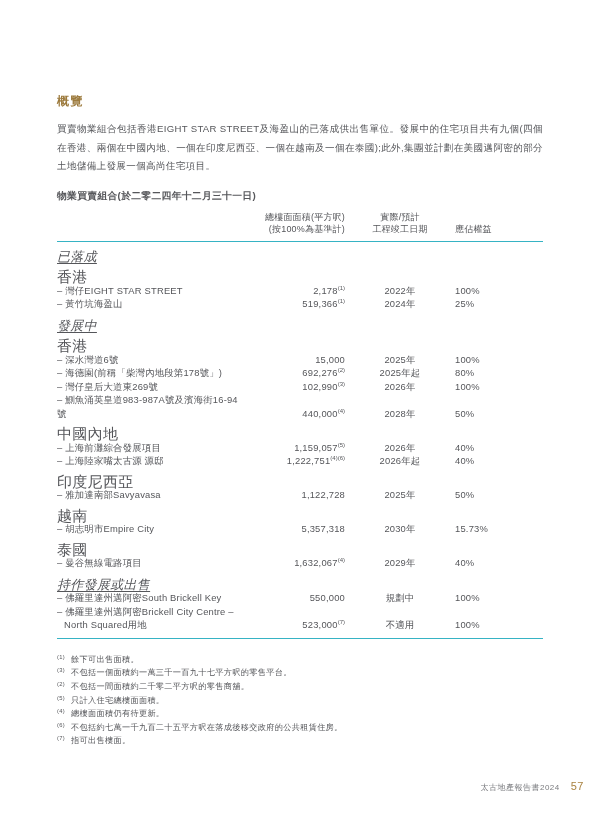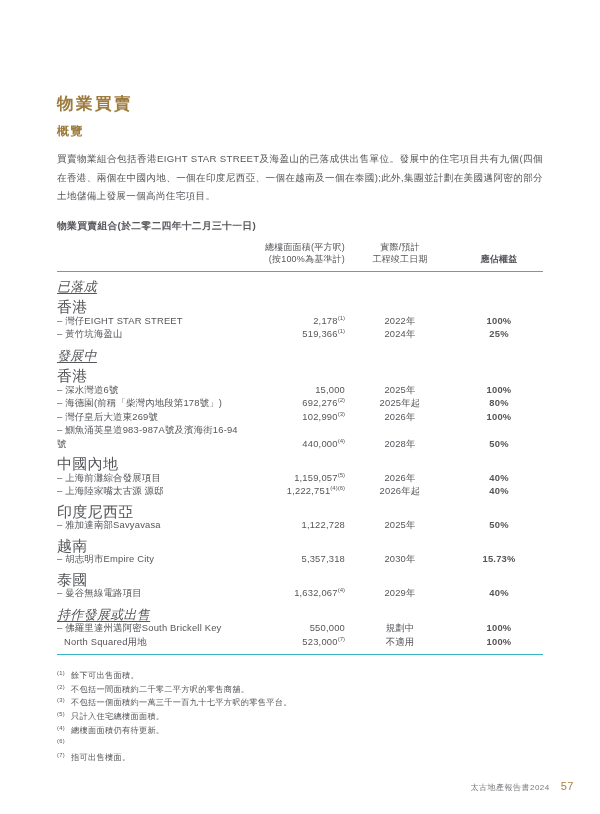--- a/index.html
+++ b/index.html
@@ -22,47 +22,46 @@
     font-size:9.6px;line-height:18.6px;margin:0 0 14px 0;text-align:justify;
     letter-spacing:.3px;
   }
   .table-title{font-size:9.8px;font-weight:bold;margin:0 0 8px 0;letter-spacing:.3px;}
 
   .hdr-row{display:flex;align-items:flex-end;border-bottom:1px solid #36b3c4;padding-bottom:5px;}
   .hdr-row .cell{font-size:9px;line-height:12.5px;letter-spacing:.2px;}
   .col-name{width:188px;}
   .col-gfa{width:100px;text-align:right;}
   .col-date{width:110px;text-align:center;}
-  .col-int{width:88px;text-align:center;font-weight:bold;}
+  .col-int{width:88px;text-align:left;}
 
   .t-status{
     font-style:italic;text-decoration:underline;text-underline-offset:2px;
     font-size:13px;line-height:13.5px;margin-top:8px;letter-spacing:.3px;
   }
   .t-region{font-size:15px;line-height:13.5px;margin-top:7px;letter-spacing:.3px;}
   .t-row{display:flex;align-items:flex-end;font-size:9.4px;line-height:13.5px;letter-spacing:.2px;}
   .t-row .name2{padding-left:7px;}
   sup.fn{font-size:6px;vertical-align:super;line-height:0;letter-spacing:0;}
   .tbl-bottom{border-bottom:1px solid #36b3c4;padding-bottom:6px;}
 
   .footnotes{margin-top:14px;}
   .footnote{font-size:8.2px;line-height:13.6px;letter-spacing:.3px;display:flex;}
   .footnote .mark{font-size:5.8px;vertical-align:super;line-height:13.6px;width:14px;flex:0 0 14px;position:relative;top:-2px;}
 
   .footer{
-    position:absolute;right:26px;bottom:21px;display:flex;align-items:baseline;gap:11px;
+    position:absolute;right:16px;bottom:21px;display:flex;align-items:baseline;gap:11px;
   }
   .footer .doc{font-size:8px;color:#7a7b7f;letter-spacing:.5px;}
   .footer .pg{font-size:11px;color:#a9823f;letter-spacing:.5px;}
 </style>
 </head>
 <body>
 
 <div class="page">
-  <h1 class="title">物業買賣</h1>
   <h2 class="subtitle">概覽</h2>
   <p class="intro">買賣物業組合包括香港EIGHT STAR STREET及海盈山的已落成供出售單位。發展中的住宅項目共有九個(四個在香港、兩個在中國內地、一個在印度尼西亞、一個在越南及一個在泰國);此外,集團並計劃在美國邁阿密的部分土地儲備上發展一個高尚住宅項目。</p>
 
   <p class="table-title">物業買賣組合(於二零二四年十二月三十一日)</p>
 
   <div class="tbl">
     <div class="hdr-row">
       <div class="cell col-name"></div>
       <div class="cell col-gfa">
         <div>總樓面面積(平方呎)</div>
@@ -175,52 +174,54 @@
         <div class="t-row">
           <div class="col-name">
             <div>– 佛羅里達州邁阿密South Brickell Key</div>
           </div>
           <div class="col-gfa">550,000</div>
           <div class="col-date">規劃中</div>
           <div class="col-int">100%</div>
         </div>
         <div class="t-row">
           <div class="col-name">
+            <div>– 佛羅里達州邁阿密Brickell City Centre –</div>
             <div class="name2">North Squared用地</div>
           </div>
           <div class="col-gfa">523,000<sup class="fn">(7)</sup></div>
           <div class="col-date">不適用</div>
           <div class="col-int">100%</div>
         </div>
       </div>
   </div>
 
   <div class="footnotes">
       <div class="footnote">
         <span class="mark">(1)</span>
         <span class="txt">餘下可出售面積。</span>
       </div>
       <div class="footnote">
+        <span class="mark">(3)</span>
+        <span class="txt">不包括一個面積約一萬三千一百九十七平方呎的零售平台。</span>
+      </div>
+      <div class="footnote">
         <span class="mark">(2)</span>
         <span class="txt">不包括一間面積約二千零二平方呎的零售商舖。</span>
       </div>
       <div class="footnote">
-        <span class="mark">(3)</span>
-        <span class="txt">不包括一個面積約一萬三千一百九十七平方呎的零售平台。</span>
-      </div>
-      <div class="footnote">
         <span class="mark">(5)</span>
         <span class="txt">只計入住宅總樓面面積。</span>
       </div>
       <div class="footnote">
         <span class="mark">(4)</span>
         <span class="txt">總樓面面積仍有待更新。</span>
       </div>
       <div class="footnote">
         <span class="mark">(6)</span>
+        <span class="txt">不包括約七萬一千九百二十五平方呎在落成後移交政府的公共租賃住房。</span>
       </div>
       <div class="footnote">
         <span class="mark">(7)</span>
         <span class="txt">指可出售樓面。</span>
       </div>
     </div>
 </div>
 
 <div class="footer">
   <span class="doc">太古地產報告書2024</span>

